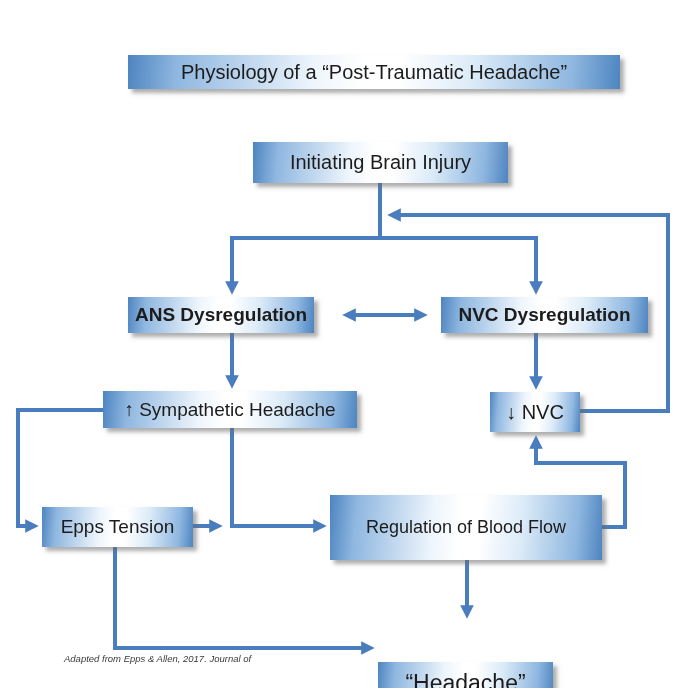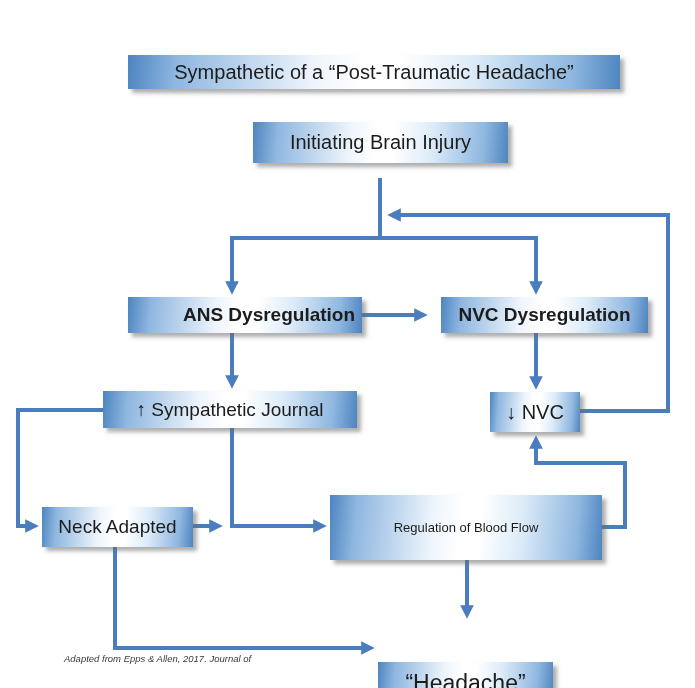--- a/index.html
+++ b/index.html
@@ -78,48 +78,48 @@
     <path class="edge" d="M193,526 L218,526" marker-end="url(#ah)"></path>
 
     <path class="edge" d="M115,547 L115,648 L370,648" marker-end="url(#ah)"></path>
 
     <path class="edge" d="M602,527 L625,527 L625,463 L536,463 L536,440" marker-end="url(#ah)"></path>
 
     <path class="edge" d="M467,560 L467,614" marker-end="url(#ah)"></path>
   </svg>
 
   <div class="node" style="left:128px; top:55px; width:492px; height:34px; font-size:20px;">
-    <span>Sympathetic of a “Post-Traumatic Headache”</span>
+    <span>Physiology of a “Post-Traumatic Headache”</span>
   </div>
 
-  <div class="node" style="left:253px; top:122px; width:255px; height:41px; font-size:20px;">
+  <div class="node" style="left:253px; top:142px; width:255px; height:41px; font-size:20px;">
     <span>Initiating Brain Injury</span>
   </div>
 
-  <div class="node" style="left:128px; top:297px; width:186px; height:36px; font-size:19px; font-weight:bold;padding-left:48px;">
+  <div class="node" style="left:128px; top:297px; width:186px; height:36px; font-size:19px; font-weight:bold;">
     <span>ANS Dysregulation</span>
   </div>
 
   <div class="node" style="left:433px; top:297px; width:207px; height:36px; font-size:19px; font-weight:bold;margin-left:8px;">
     <span>NVC Dysregulation</span>
   </div>
 
   <div class="node" style="left:103px; top:391px; width:254px; height:37px; font-size:19px;">
-    <span>↑ Sympathetic Journal</span>
+    <span>↑ Sympathetic Headache</span>
   </div>
 
   <div class="node" style="left:490px; top:392px; width:90px; height:40px; font-size:20px;">
     <span>↓ NVC</span>
   </div>
 
   <div class="node" style="left:42px; top:507px; width:151px; height:40px; font-size:19px;">
-    <span>Neck Adapted</span>
+    <span>Epps Tension</span>
   </div>
 
-  <div class="node" style="left:330px; top:495px; width:272px; height:65px; font-size:13px; flex-direction:column;">
+  <div class="node" style="left:330px; top:495px; width:272px; height:65px; font-size:18px; flex-direction:column;">
     <span>Regulation of Blood Flow</span>
   </div>
 
   <div class="node" style="left:378px; top:622px; width:175px; height:42px; font-size:23px;margin-top:40px;">
     <span>“Headache”</span>
   </div>
 
   <div class="attribution">
     <div>Adapted from Epps &amp; Allen, 2017. Journal of</div>
   </div>

